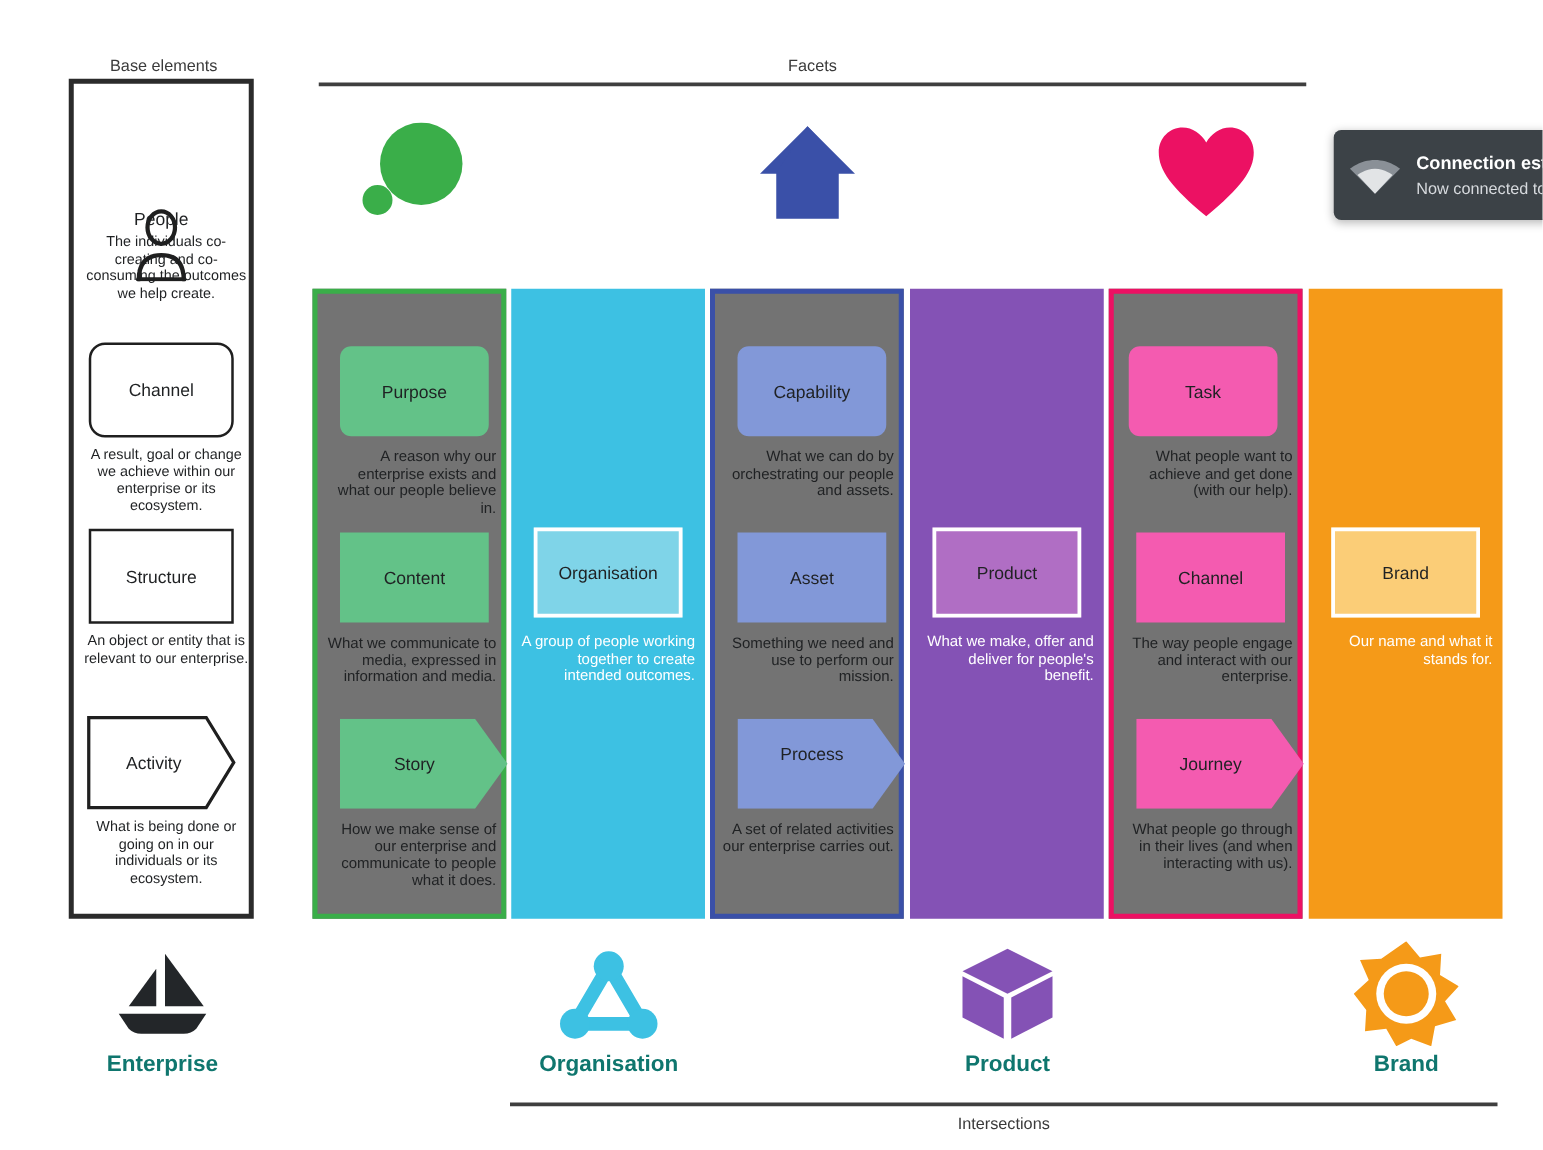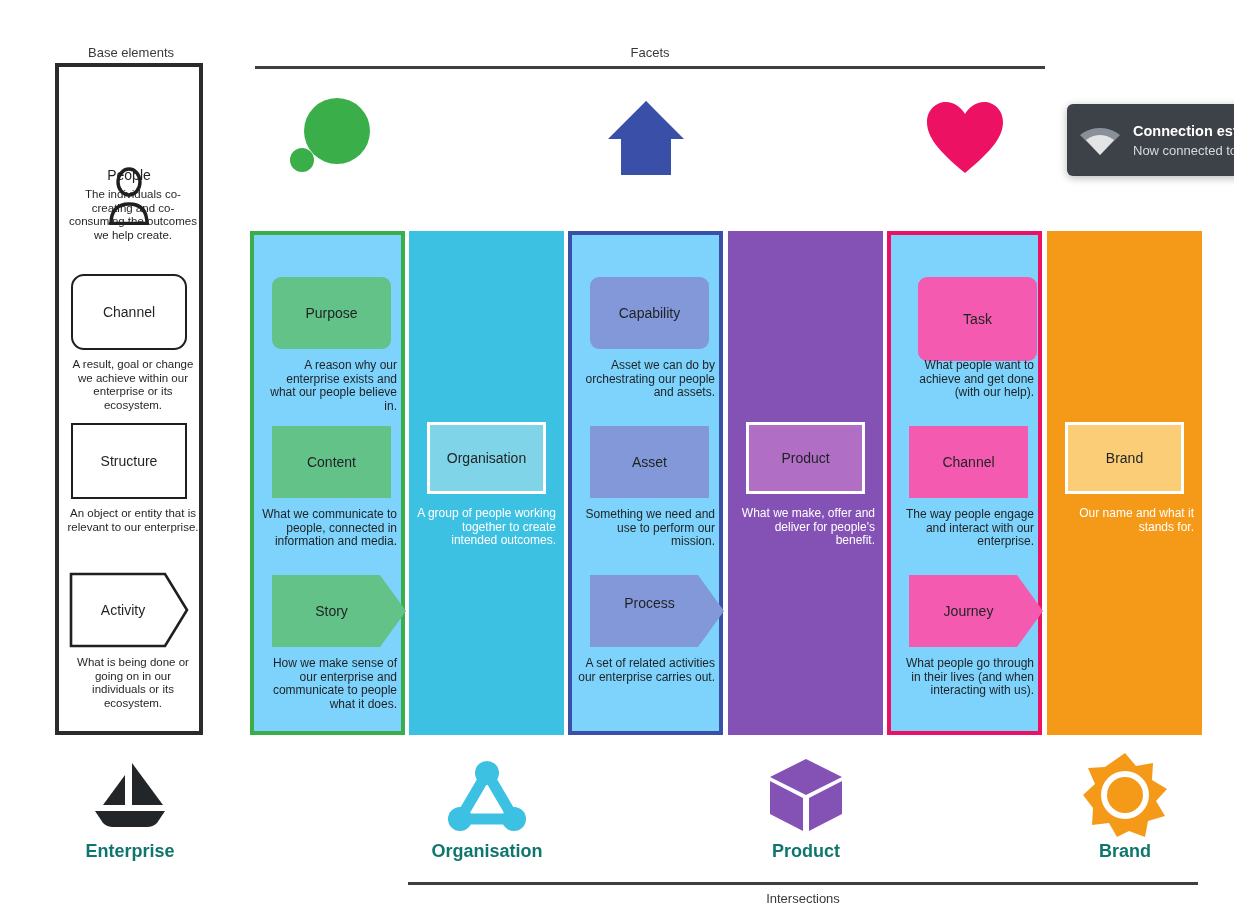--- a/index.html
+++ b/index.html
@@ -32,21 +32,21 @@
   .person{position:absolute;left:50%;transform:translateX(-50%);top:100px;width:46px;height:58px;}
 
   
   .shp{position:absolute;box-sizing:border-box;display:flex;align-items:center;justify-content:center;}
   .shp span{font-size:14px;}
   .shp-round{border:2.5px solid #1f1f1f;border-radius:13px;background:#fff;}
   .shp-rect{border:2.5px solid #1f1f1f;background:#fff;}
 
   
   .facet-col{position:absolute;top:231px;width:155px;height:504px;box-sizing:border-box;}
-  .facet-outline{background:#7dd3fc;border-width:4px;border-style:solid;}
+  .facet-outline{background:#737373;border-width:4px;border-style:solid;}
   .facet-solid{border:none;}
 
   .facet-head{position:absolute;width:155px;text-align:center;}
   .facet-head .hname{
     position:absolute;left:0;width:155px;top:162px;text-align:center;
     font-size:17px;font-weight:bold;color:#1f2123;
   }
   .facet-icon{position:absolute;left:50%;transform:translateX(-50%);top:10px;}
 
   
@@ -150,21 +150,21 @@
   <div class="facet-col facet-outline" style="left:250px;border-color:#3aae49;">
 
     <div class="el" style="left:18px;top:42px;width:119px;height:72px;background:#63c288;border-radius:9px;">
       <span>Purpose</span>
     </div>
     <div class="el-desc" style="left:4px;top:124px;color:#1f2123;">A reason why our enterprise exists and what our people believe in.</div>
 
     <div class="el" style="left:18px;top:191px;width:119px;height:72px;background:#63c288;">
       <span>Content</span>
     </div>
-    <div class="el-desc" style="left:4px;top:273px;color:#1f2123;">What we communicate to people, connected in information and media.</div>
+    <div class="el-desc" style="left:4px;top:273px;color:#1f2123;">What we communicate to media, expressed in information and media.</div>
 
     <div style="position:absolute;left:18px;top:340px;width:135px;height:72px;">
       <svg width="135" height="72" viewBox="0 0 135 72" style="position:absolute;left:0;top:0;">
         <path d="M0,0 L108,0 L134,36 L108,72 L0,72 Z" fill="#63c288"></path>
       </svg>
       <div style="position:absolute;left:0;top:0;width:119px;height:72px;display:flex;align-items:center;justify-content:center;">
         <span style="font-size:14px;color:#1f2123;">Story</span>
       </div>
     </div>
     <div class="el-desc" style="left:4px;top:422px;color:#1f2123;">How we make sense of our enterprise and communicate to people what it does.</div>
@@ -175,21 +175,21 @@
       <span>Organisation</span>
     </div>
     <div class="el-desc" style="left:8px;top:276px;color:#ffffff;">A group of people working together to create intended outcomes.</div>
   </div>
 
   <div class="facet-col facet-outline" style="left:568px;border-color:#3a50a8;">
 
     <div class="el" style="left:18px;top:42px;width:119px;height:72px;background:#8298d8;border-radius:9px;">
       <span>Capability</span>
     </div>
-    <div class="el-desc" style="left:4px;top:124px;color:#1f2123;">Asset we can do by orchestrating our people and assets.</div>
+    <div class="el-desc" style="left:4px;top:124px;color:#1f2123;">What we can do by orchestrating our people and assets.</div>
 
     <div class="el" style="left:18px;top:191px;width:119px;height:72px;background:#8298d8;">
       <span>Asset</span>
     </div>
     <div class="el-desc" style="left:4px;top:273px;color:#1f2123;">Something we need and use to perform our mission.</div>
 
     <div style="position:absolute;left:18px;top:340px;width:135px;height:72px;">
       <svg width="135" height="72" viewBox="0 0 135 72" style="position:absolute;left:0;top:0;">
         <path d="M0,0 L108,0 L134,36 L108,72 L0,72 Z" fill="#8298d8"></path>
       </svg>
@@ -202,21 +202,21 @@
 
   <div class="facet-col facet-solid" style="left:728px;background:#8452b5;">
     <div class="el" style="left:18px;top:191px;width:119px;height:72px;background:#b06ec4;border:3px solid #ffffff;">
       <span>Product</span>
     </div>
     <div class="el-desc" style="left:8px;top:276px;color:#ffffff;">What we make, offer and deliver for people's benefit.</div>
   </div>
 
   <div class="facet-col facet-outline" style="left:887px;border-color:#ec1163;">
 
-    <div class="el" style="left:27px;top:42px;width:119px;height:84px;background:#f45bb0;border-radius:9px;">
+    <div class="el" style="left:12px;top:42px;width:119px;height:72px;background:#f45bb0;border-radius:9px;">
       <span>Task</span>
     </div>
     <div class="el-desc" style="left:4px;top:124px;color:#1f2123;">What people want to achieve and get done (with our help).</div>
 
     <div class="el" style="left:18px;top:191px;width:119px;height:72px;background:#f45bb0;">
       <span>Channel</span>
     </div>
     <div class="el-desc" style="left:4px;top:273px;color:#1f2123;">The way people engage and interact with our enterprise.</div>
 
     <div style="position:absolute;left:18px;top:340px;width:135px;height:72px;">

